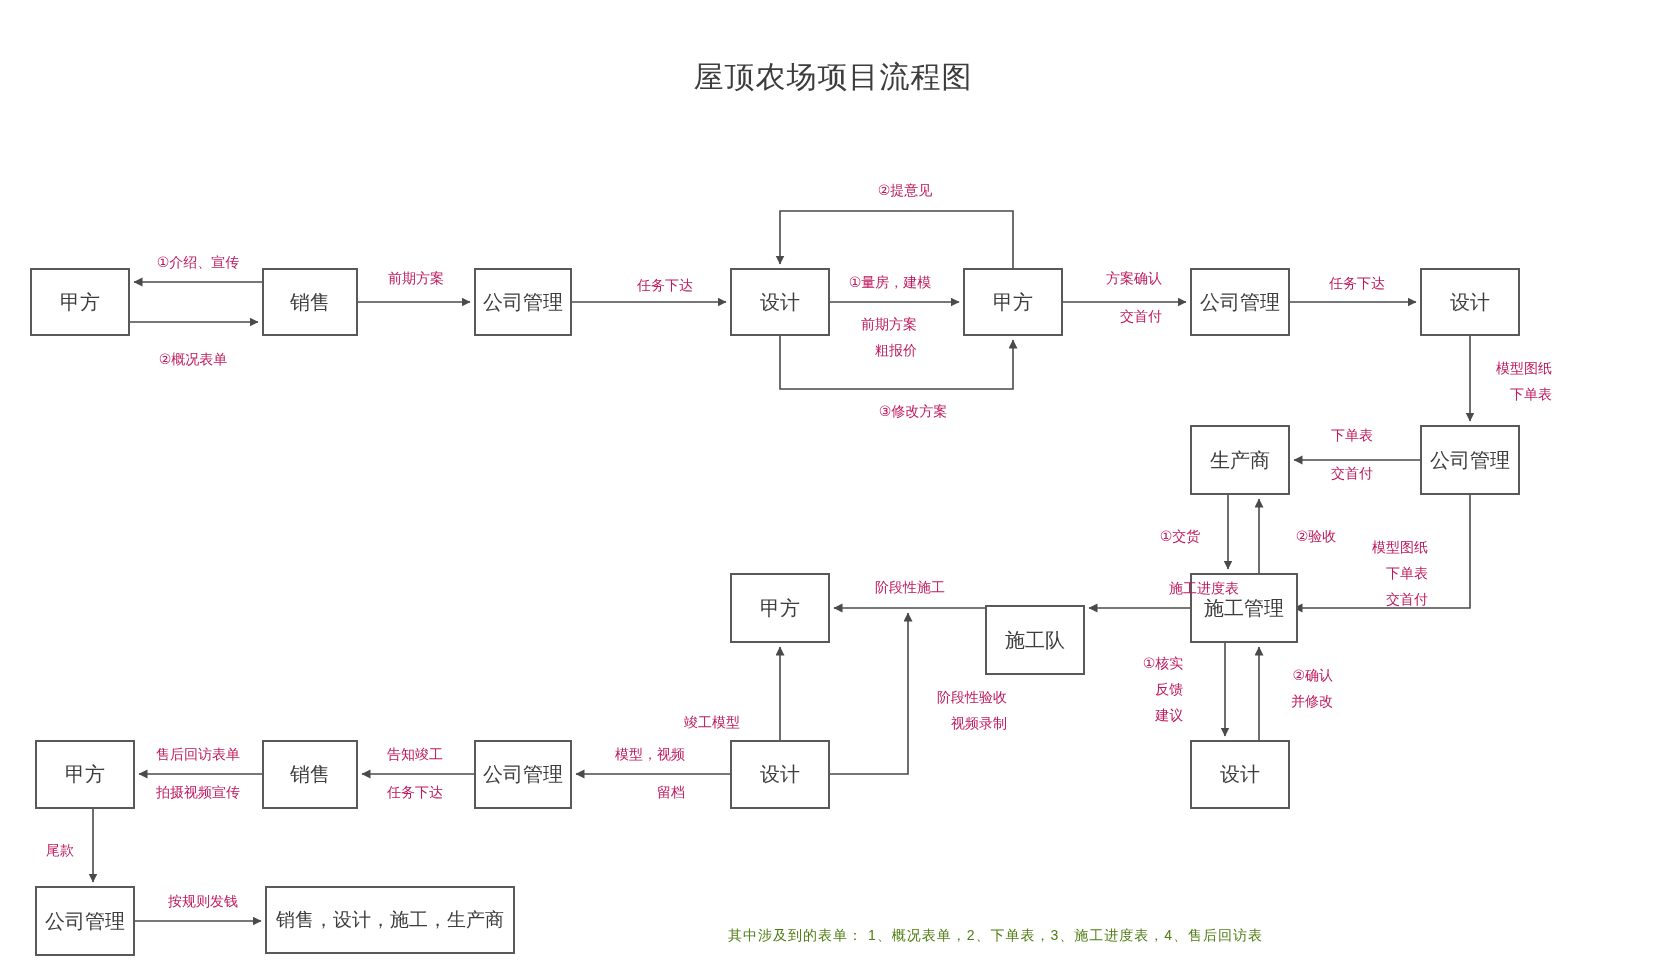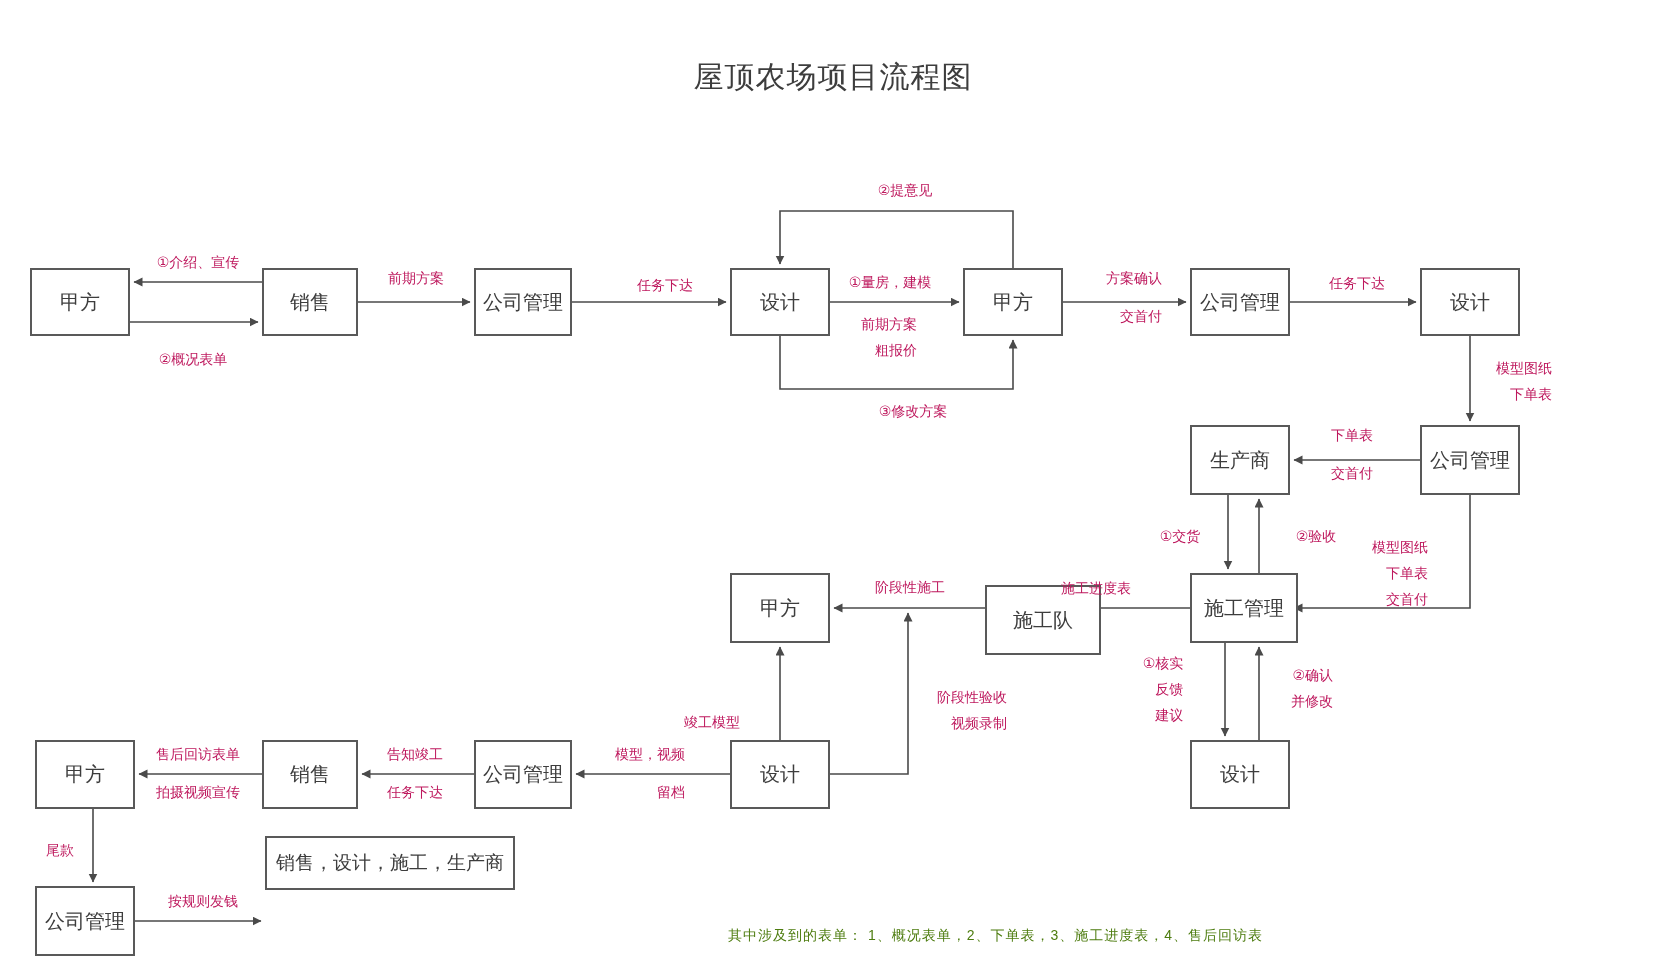--- a/index.html
+++ b/index.html
@@ -87,31 +87,31 @@
   <div class="node" style="left:474px;top:247px;width:98px;height:68px">公司管理</div>
   <div class="node" style="left:730px;top:247px;width:100px;height:68px">设计</div>
   <div class="node" style="left:963px;top:247px;width:100px;height:68px">甲方</div>
   <div class="node" style="left:1190px;top:247px;width:100px;height:68px">公司管理</div>
   <div class="node" style="left:1420px;top:247px;width:100px;height:68px">设计</div>
 
   <div class="node" style="left:1190px;top:404px;width:100px;height:70px">生产商</div>
   <div class="node" style="left:1420px;top:404px;width:100px;height:70px">公司管理</div>
 
   <div class="node" style="left:730px;top:552px;width:100px;height:70px">甲方</div>
-  <div class="node" style="left:985px;top:564px;width:116px;height:70px">施工队</div>
+  <div class="node" style="left:985px;top:584px;width:100px;height:70px">施工队</div>
   <div class="node" style="left:1190px;top:552px;width:108px;height:70px">施工管理</div>
 
   <div class="node" style="left:1190px;top:719px;width:100px;height:69px">设计</div>
   <div class="node" style="left:730px;top:719px;width:100px;height:69px">设计</div>
   <div class="node" style="left:474px;top:719px;width:98px;height:69px">公司管理</div>
   <div class="node" style="left:262px;top:719px;width:96px;height:69px">销售</div>
   <div class="node" style="left:35px;top:719px;width:100px;height:69px">甲方</div>
 
   <div class="node" style="left:35px;top:865px;width:100px;height:70px">公司管理</div>
-  <div class="node" style="left:265px;top:815px;width:250px;height:54px;font-size:19px">销售，设计，施工，生产商</div>
+  <div class="node" style="left:265px;top:865px;width:250px;height:68px;font-size:19px">销售，设计，施工，生产商</div>
 
   <div class="lbl" style="left:198px;top:228px">①介绍、宣传</div>
   <div class="lbl" style="left:193px;top:325px">②概况表单</div>
   <div class="lbl" style="left:416px;top:244px">前期方案</div>
   <div class="lbl" style="left:665px;top:251px">任务下达</div>
   <div class="lbl" style="left:890px;top:248px">①量房，建模</div>
   <div class="lbl" style="left:889px;top:290px">前期方案
 粗报价</div>
   <div class="lbl" style="left:905px;top:156px">②提意见</div>
   <div class="lbl" style="left:913px;top:377px">③修改方案</div>
@@ -120,21 +120,21 @@
   <div class="lbl" style="left:1357px;top:249px">任务下达</div>
   <div class="lbl" style="left:1524px;top:334px">模型图纸
 下单表</div>
   <div class="lbl straddle" style="left:1352px;top:395px">下单表
 交首付</div>
   <div class="lbl" style="left:1180px;top:502px">①交货</div>
   <div class="lbl" style="left:1316px;top:502px">②验收</div>
   <div class="lbl" style="left:1400px;top:513px">模型图纸
 下单表
 交首付</div>
-  <div class="lbl" style="left:1096px;top:554px">施工进度表</div>
+  <div class="lbl" style="left:1204px;top:554px">施工进度表</div>
   <div class="lbl" style="left:910px;top:553px">阶段性施工</div>
   <div class="lbl" style="left:972px;top:663px">阶段性验收
 视频录制</div>
   <div class="lbl" style="left:712px;top:688px">竣工模型</div>
   <div class="lbl" style="left:1163px;top:629px">①核实
 反馈
 建议</div>
   <div class="lbl" style="left:1312px;top:641px">②确认
 并修改</div>
   <div class="lbl straddle" style="left:650px;top:714px">模型，视频

